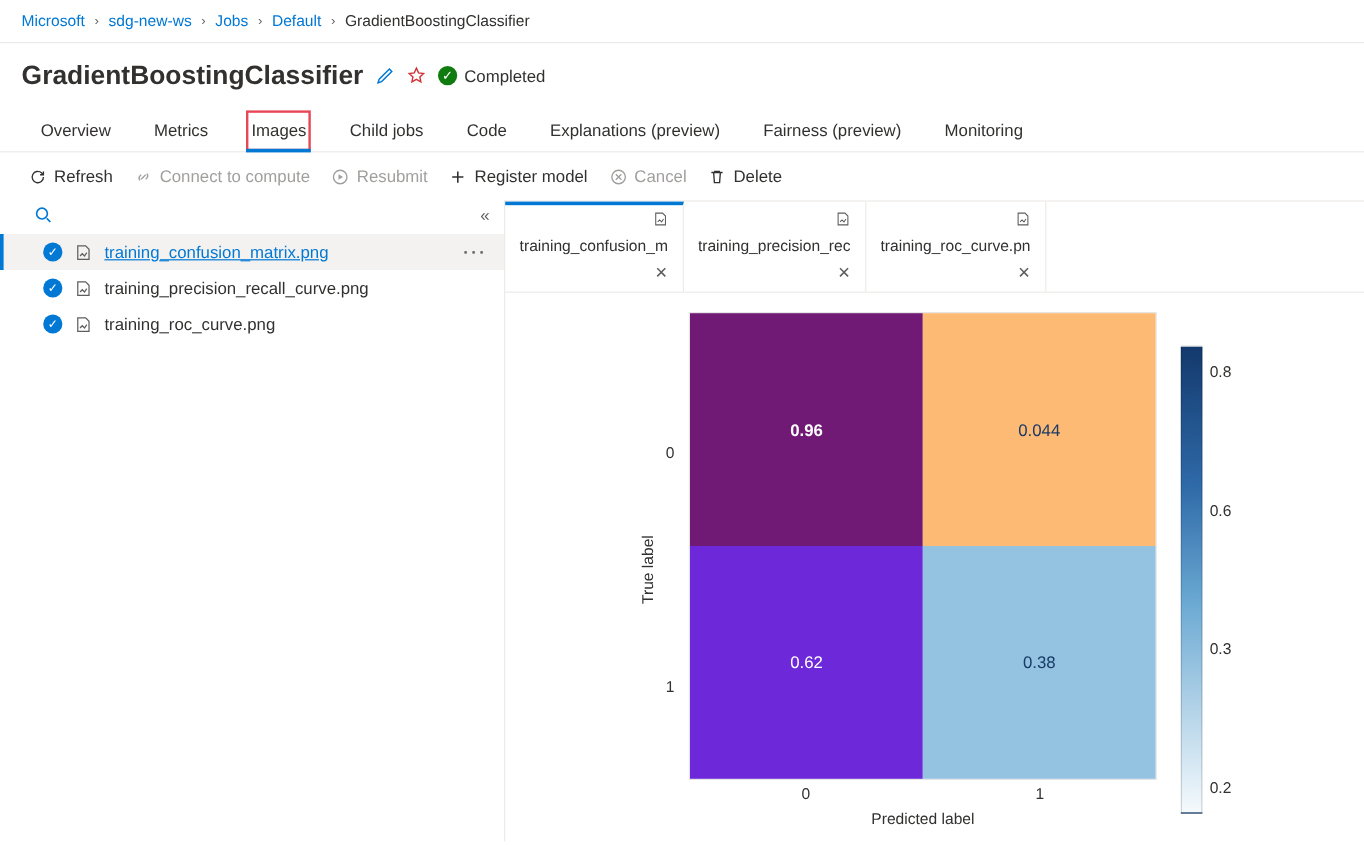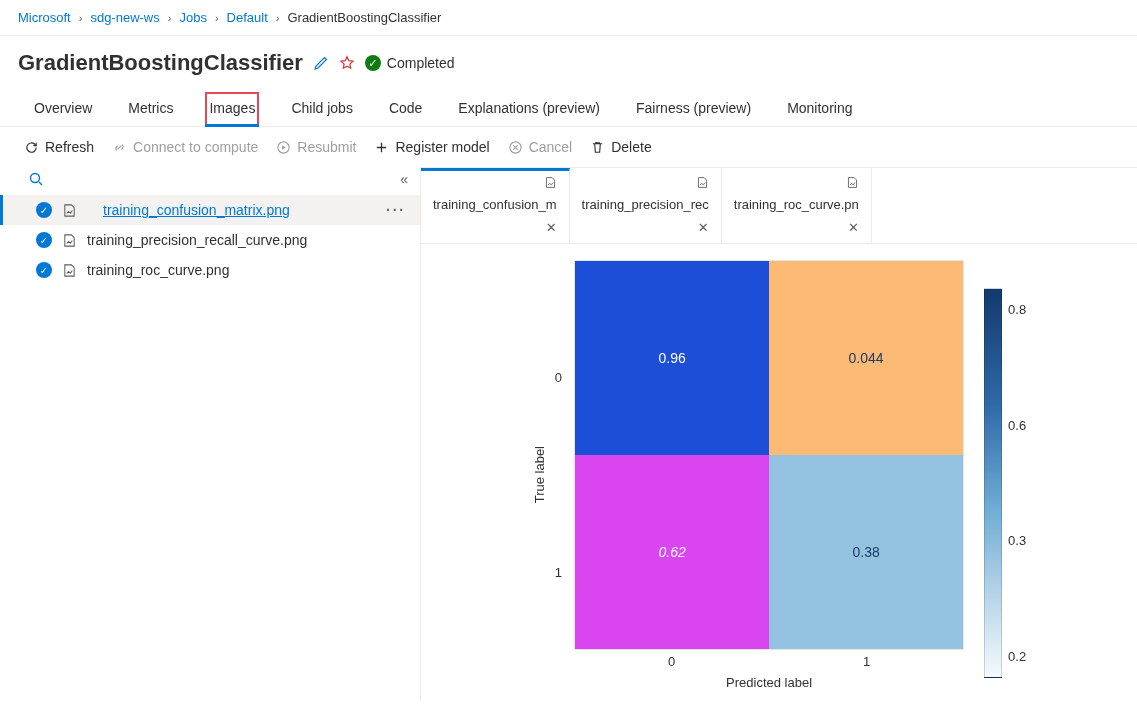--- a/index.html
+++ b/index.html
@@ -106,21 +106,21 @@
     width:3px;
     background:#0078d4;
   }
   .file-row .dot{
     width:16px; height:16px; border-radius:50%;
     background:#0078d4;
     display:flex;align-items:center;justify-content:center;
     color:#fff; font-size:10px;
     flex-shrink:0;
   }
-  .file-row .fname.link{ color:#0078d4; text-decoration:underline;margin-left:16px;}
+  .file-row .fname.link{ color:#0078d4; text-decoration:underline;}
   .file-row .more{ margin-left:auto; color:#605e5c; letter-spacing:2px; font-weight:bold;}
   .fileicon{ color:#605e5c; display:inline-flex;}
   .content{
     flex:1;
     display:flex;
     flex-direction:column;
     border-top:1px solid #edebe9;
     border-left:1px solid #edebe9;
   }
   .content-tabs{
@@ -387,23 +387,23 @@
     <div class="chart-area">
       <div class="chart-wrap">
         <div class="matrix-layout">
           <div class="ylabel">True label</div>
           <div class="yticks">
             <span>0</span>
             <span>1</span>
           </div>
           <div>
             <div class="matrix">
-              <div class="cell" style="background:#1d4ed8;color:#ffffff;">0.96</div>
+              <div class="cell" style="background:#701a75;color:#ffffff;font-weight:bold;">0.96</div>
               <div class="cell" style="background:#fdba74;color:#1b3a66;">0.044</div>
-              <div class="cell" style="background:#d946ef;color:#ffffff;font-style:italic;">0.62</div>
+              <div class="cell" style="background:#6d28d9;color:#ffffff;">0.62</div>
               <div class="cell" style="background:#94c3e2;color:#1b3a66;">0.38</div>
             </div>
             <div class="xticks">
               <span>0</span>
               <span>1</span>
             </div>
             <div class="xlabel" style="text-align:center;">Predicted label</div>
           </div>
         </div>
       </div>

